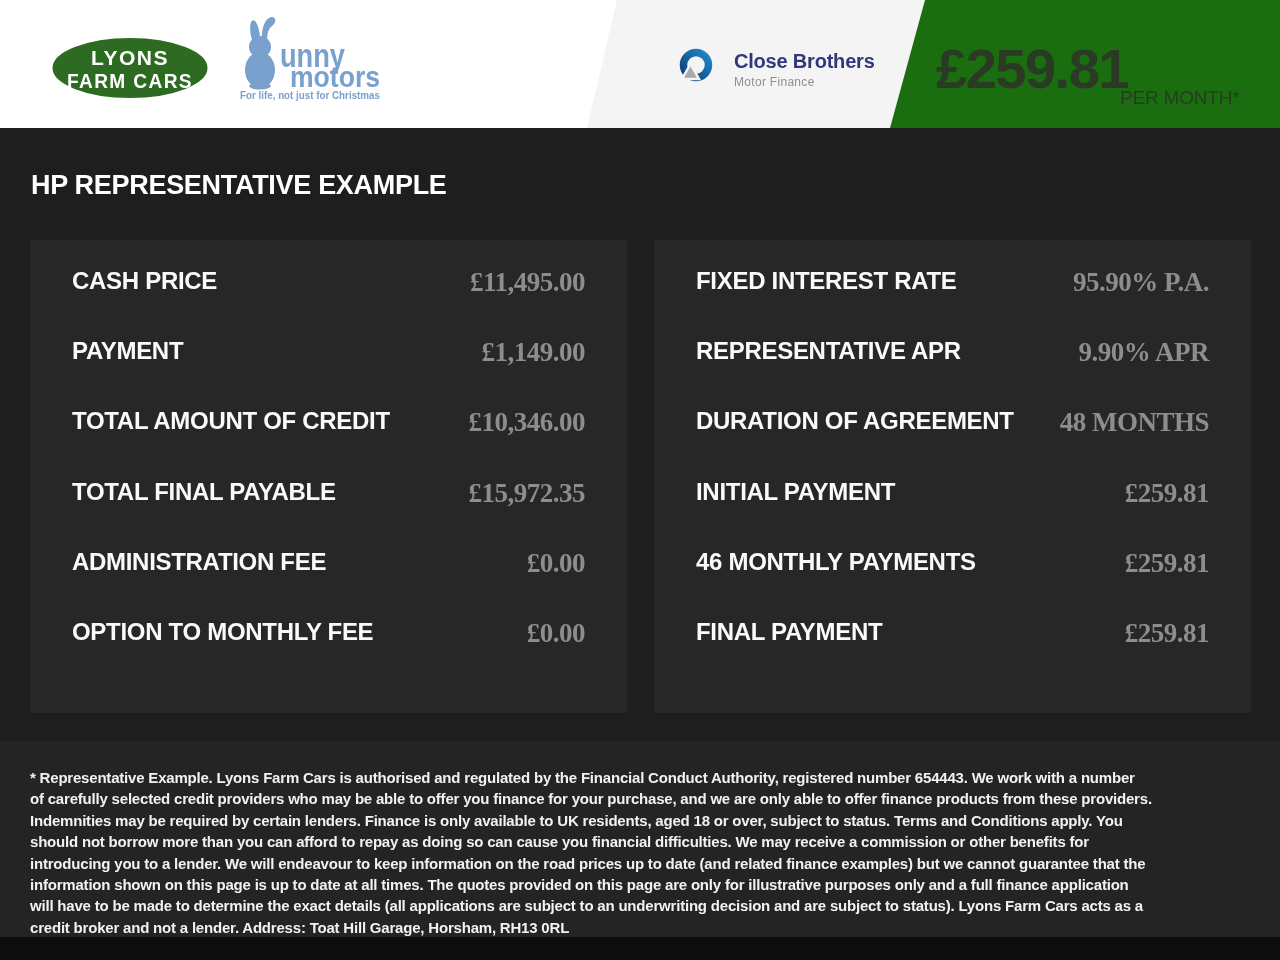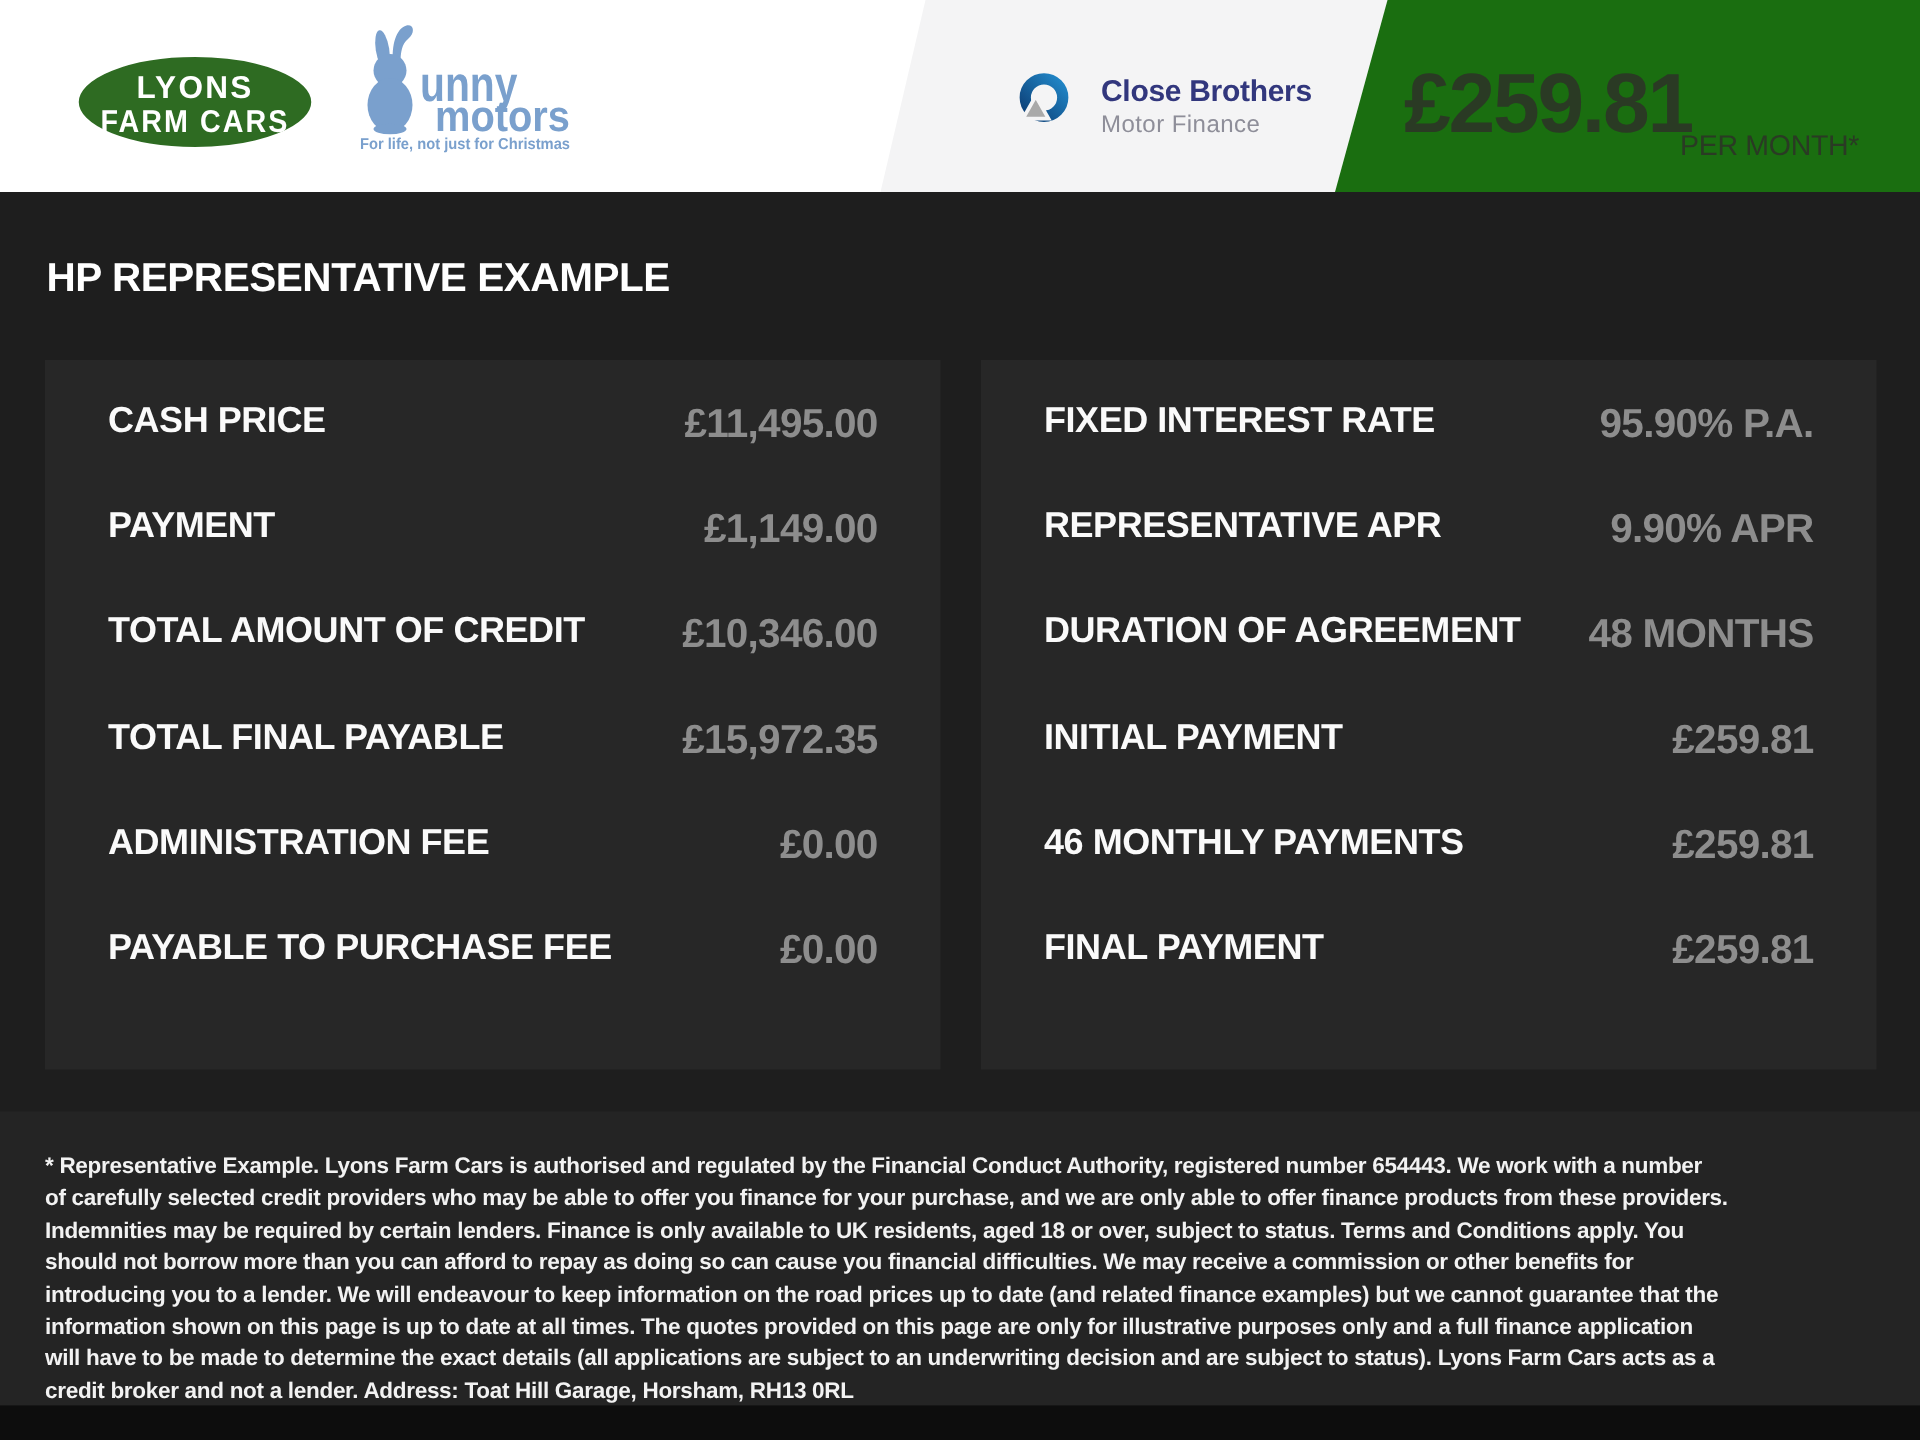--- a/index.html
+++ b/index.html
@@ -20,37 +20,37 @@
           background:var(--header-bg); overflow:hidden;}
   .band-light{position:absolute; inset:0; background:var(--header-band);
           clip-path:polygon(617px 0, 925px 0, 890px 100%, 587px 100%);}
   .band-green{position:absolute; inset:0; background:var(--green);
           clip-path:polygon(925px 0, 1280px 0, 1280px 100%, 890px 100%);}
   .lyons-logo{position:absolute; left:48px; top:34px; width:164px; height:68px;}
   .bunny-logo{position:absolute; left:238px; top:14px; width:145px; height:88px;}
   .cb-logo{position:absolute; left:678px; top:48px; width:260px; height:44px;}
   .cb-text{position:absolute; left:56px; top:2px;}
   .cb-name{font-size:20px; font-weight:bold; color:var(--cb-navy); letter-spacing:-0.2px;}
-  .cb-sub{font-size:16px; color:var(--cb-gray); margin-top:2px; letter-spacing:0.3px;}
+  .cb-sub{font-size:12px; color:var(--cb-gray); margin-top:2px; letter-spacing:0.3px;}
   .price-amount{position:absolute; left:936px; top:36px; font-size:56px; font-weight:bold;
           color:var(--price-text); letter-spacing:-1.5px;}
   .price-period{position:absolute; left:1120px; top:63px; font-size:19px; font-weight:normal;
           color:var(--price-text); letter-spacing:-0.2px;margin-top:24px;}
   
   .page-title{position:absolute; left:31px; top:170px; font-size:27px; font-weight:bold;
           color:#ffffff; letter-spacing:-0.3px;}
   
   .panel{position:absolute; top:240px; width:597px; height:473px;
           background:var(--panel-bg); padding:27px 42px;
           display:flex; flex-direction:column; justify-content:space-between;}
   .panel-left{left:30px;}
   .panel-right{left:654px;}
   .row{height:68px; display:flex; align-items:flex-start; justify-content:space-between;}
   .lbl{font-size:24px; font-weight:bold; color:var(--label-color); letter-spacing:-0.3px; white-space:nowrap;}
-  .val{font-size:27px; font-weight:bold; color:var(--value-color); letter-spacing:-0.5px; white-space:nowrap;}
+  .val{font-size:27px; font-weight:bold; color:var(--value-color); letter-spacing:-0.5px; white-space:nowrap;font-family:Liberation Serif, serif;}
   
   .disclaimer-section{position:absolute; left:0; top:741px; width:1280px; height:196px;
           background:var(--strip-bg);}
   .disclaimer-text{margin:26px 30px 0 30px; width:1122px; font-size:15px; font-weight:bold;
           color:#f2f2f2; line-height:21.4px; letter-spacing:-0.2px;}
   .footer-strip{position:absolute; left:0; top:937px; width:1280px; height:23px;
           background:var(--footer-bg);}
 </style>
 </head>
 <body>
@@ -116,21 +116,21 @@
   </div>
   <div class="row">
     <span class="lbl">TOTAL FINAL PAYABLE</span>
     <span class="val">£15,972.35</span>
   </div>
   <div class="row">
     <span class="lbl">ADMINISTRATION FEE</span>
     <span class="val">£0.00</span>
   </div>
   <div class="row">
-    <span class="lbl">PAYABLE TO PURCHASE FEE</span>
+    <span class="lbl">OPTION TO MONTHLY FEE</span>
     <span class="val">£0.00</span>
   </div>
 </div>
 
 <div class="panel panel-right">
   <div class="row">
     <span class="lbl">FIXED INTEREST RATE</span>
     <span class="val">95.90% P.A.</span>
   </div>
   <div class="row">

